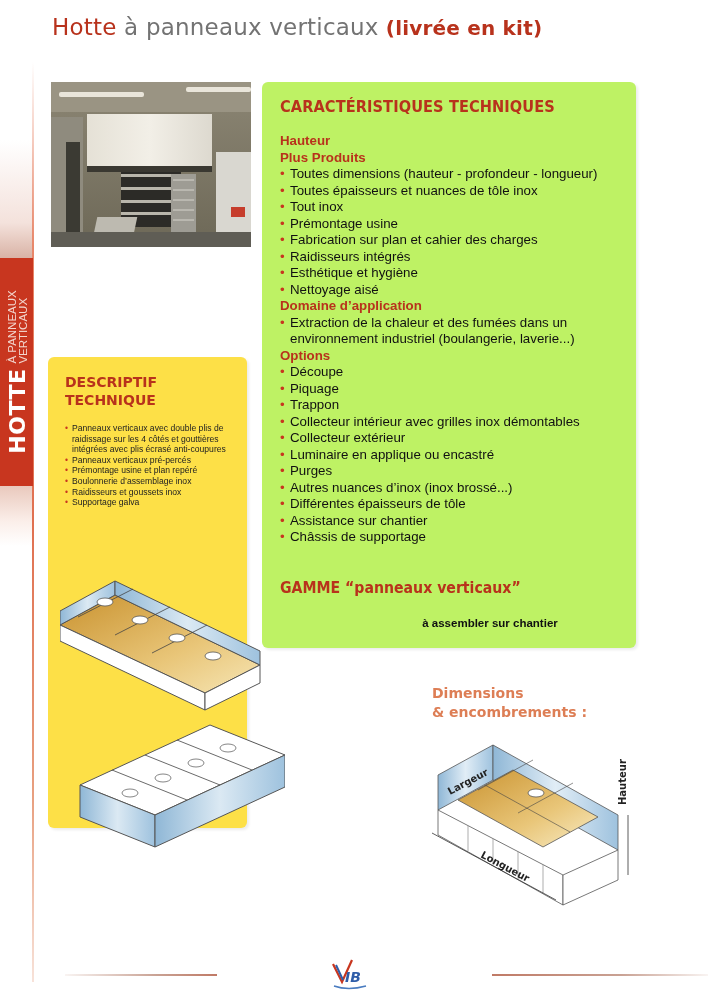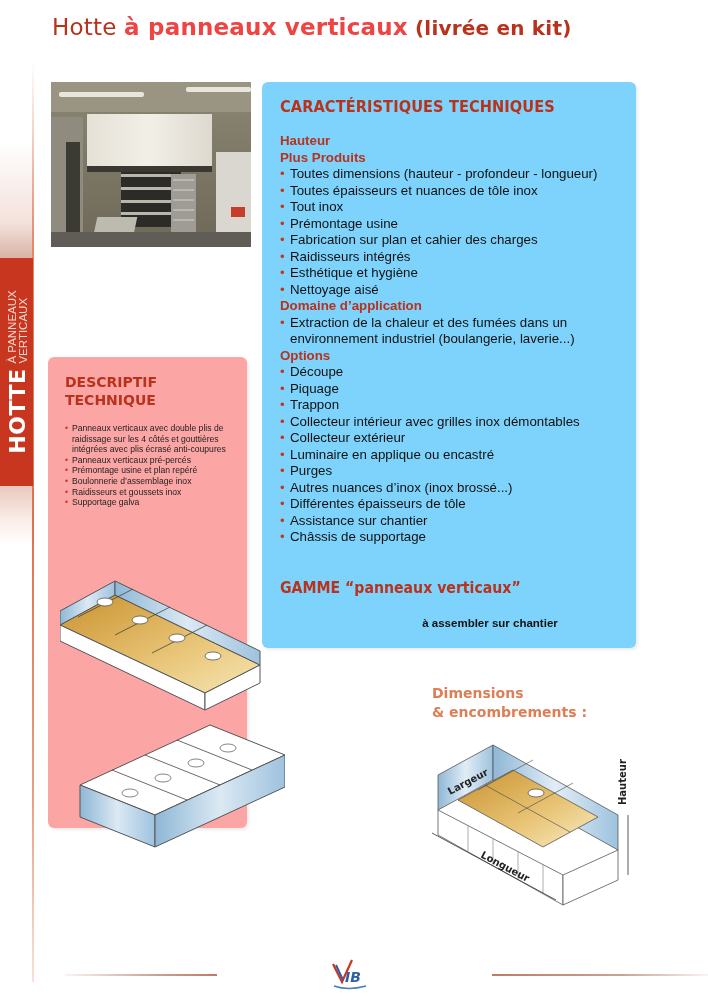--- a/index.html
+++ b/index.html
@@ -15,44 +15,44 @@
     background: linear-gradient(to bottom, #e9c9bd 0%, #fbefea 60%, rgba(255,255,255,0) 100%); }
   .side-tab { position: absolute; left: 0; top: 258px; width: 33px; height: 228px; background: #c8361f; }
   .side-tab-inner { position: absolute; left: 50%; top: 50%; transform: translate(-50%,-50%) rotate(-90deg);
     white-space: nowrap; display: flex; align-items: center; gap: 5px; color: #fff; }
   .side-tab-big { font-family: "DejaVu Sans", sans-serif; font-weight: bold; font-size: 22px; letter-spacing: 0.5px; }
   .side-tab-small { display: flex; flex-direction: column; font-family: "Liberation Sans", sans-serif; font-size: 11.5px; line-height: 11px; color: #f3d7cf; }
 
   
   .page-title { position: absolute; left: 52px; top: 14px; font-family: "DejaVu Sans", sans-serif; font-size: 23px; letter-spacing: 0.2px; white-space: nowrap; }
   .t1 { color: #b8321c; font-weight: normal; }
-  .t2 { color: #ef4444; font-weight: bold; }
+  .t2 { color: #737373; font-weight: normal; }
   .t3 { color: #b8321c; font-weight: bold; font-size: 20px; }
 
   
   .photo { position: absolute; left: 51px; top: 82px; width: 200px; height: 165px; overflow: hidden;
     background: linear-gradient(to bottom, #7b7566 0%, #6a6556 40%, #5b584c 70%, #6f6d64 100%); }
 
   
-  .panel-right { position: absolute; left: 262px; top: 82px; width: 374px; height: 566px; background: #7dd3fc;
+  .panel-right { position: absolute; left: 262px; top: 82px; width: 374px; height: 566px; background: #bef264;
     border-radius: 6px; box-shadow: 2px 2px 3px rgba(0,0,0,0.08); }
   .h-main { position: absolute; left: 18px; top: 16px; color: #b8321c; font-family: "DejaVu Sans", sans-serif;
     font-weight: bold; font-size: 15.5px; letter-spacing: 0.1px; white-space: nowrap; transform: scaleX(0.94); transform-origin: left; }
   .spec-list { position: absolute; left: 18px; top: 51px; width: 350px; font-family: "Liberation Sans", sans-serif; font-size: 13.3px; line-height: 16.5px; }
   .spec-sub { color: #b8321c; font-weight: bold; font-size: 13.3px; }
   .spec-item { position: relative; padding-left: 10px; color: #111; white-space: nowrap; }
   .spec-item::before { content: "•"; position: absolute; left: 0; top: 0; color: #c8361f; }
   .spec-item.wrap { white-space: normal; }
   .gamme-title { position: absolute; left: 18px; top: 497px; color: #b8321c; font-family: "DejaVu Sans", sans-serif;
     font-weight: bold; font-size: 15px; white-space: nowrap; transform: scaleX(0.94); transform-origin: left; }
   .gamme-sub { position: absolute; left: 0; width: 100%; top: 535px; text-align: center; font-family: "Liberation Sans", sans-serif;
     font-weight: bold; font-size: 11.5px; color: #111; margin-left: 41px; }
 
   
-  .panel-left { position: absolute; left: 48px; top: 357px; width: 199px; height: 471px; background: #fca5a5;
+  .panel-left { position: absolute; left: 48px; top: 357px; width: 199px; height: 471px; background: #fde047;
     border-radius: 6px; box-shadow: 2px 2px 3px rgba(0,0,0,0.08); }
   .desc-title { position: absolute; left: 17px; top: 16px; color: #b8321c; font-family: "DejaVu Sans", sans-serif;
     font-weight: bold; font-size: 14px; line-height: 18px; }
   .desc-list { position: absolute; left: 17px; top: 66px; width: 178px; font-family: "Liberation Sans", sans-serif;
     font-size: 8.6px; line-height: 10.6px; color: #222; }
   .desc-item { position: relative; padding-left: 7px; }
   .desc-item::before { content: "•"; position: absolute; left: 0; top: 0; color: #c8361f; }
 
   
   .diagram { position: absolute; }

